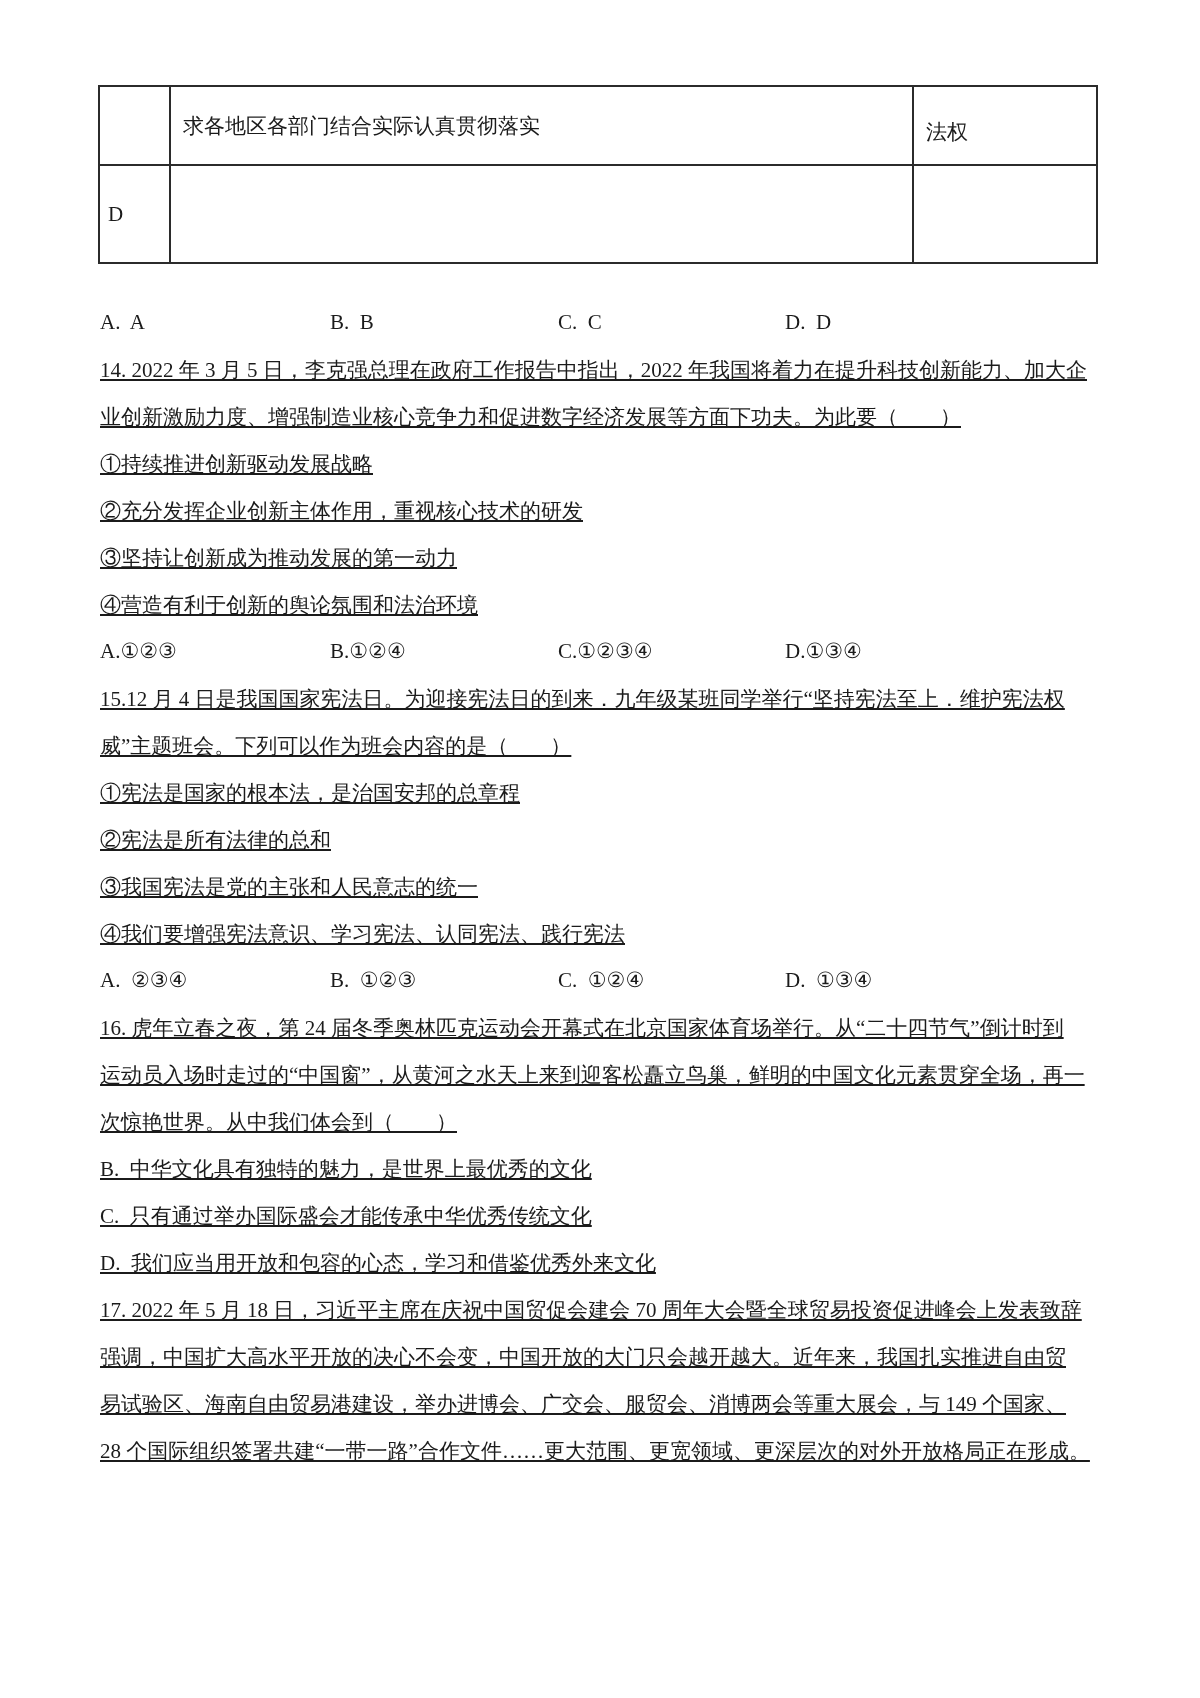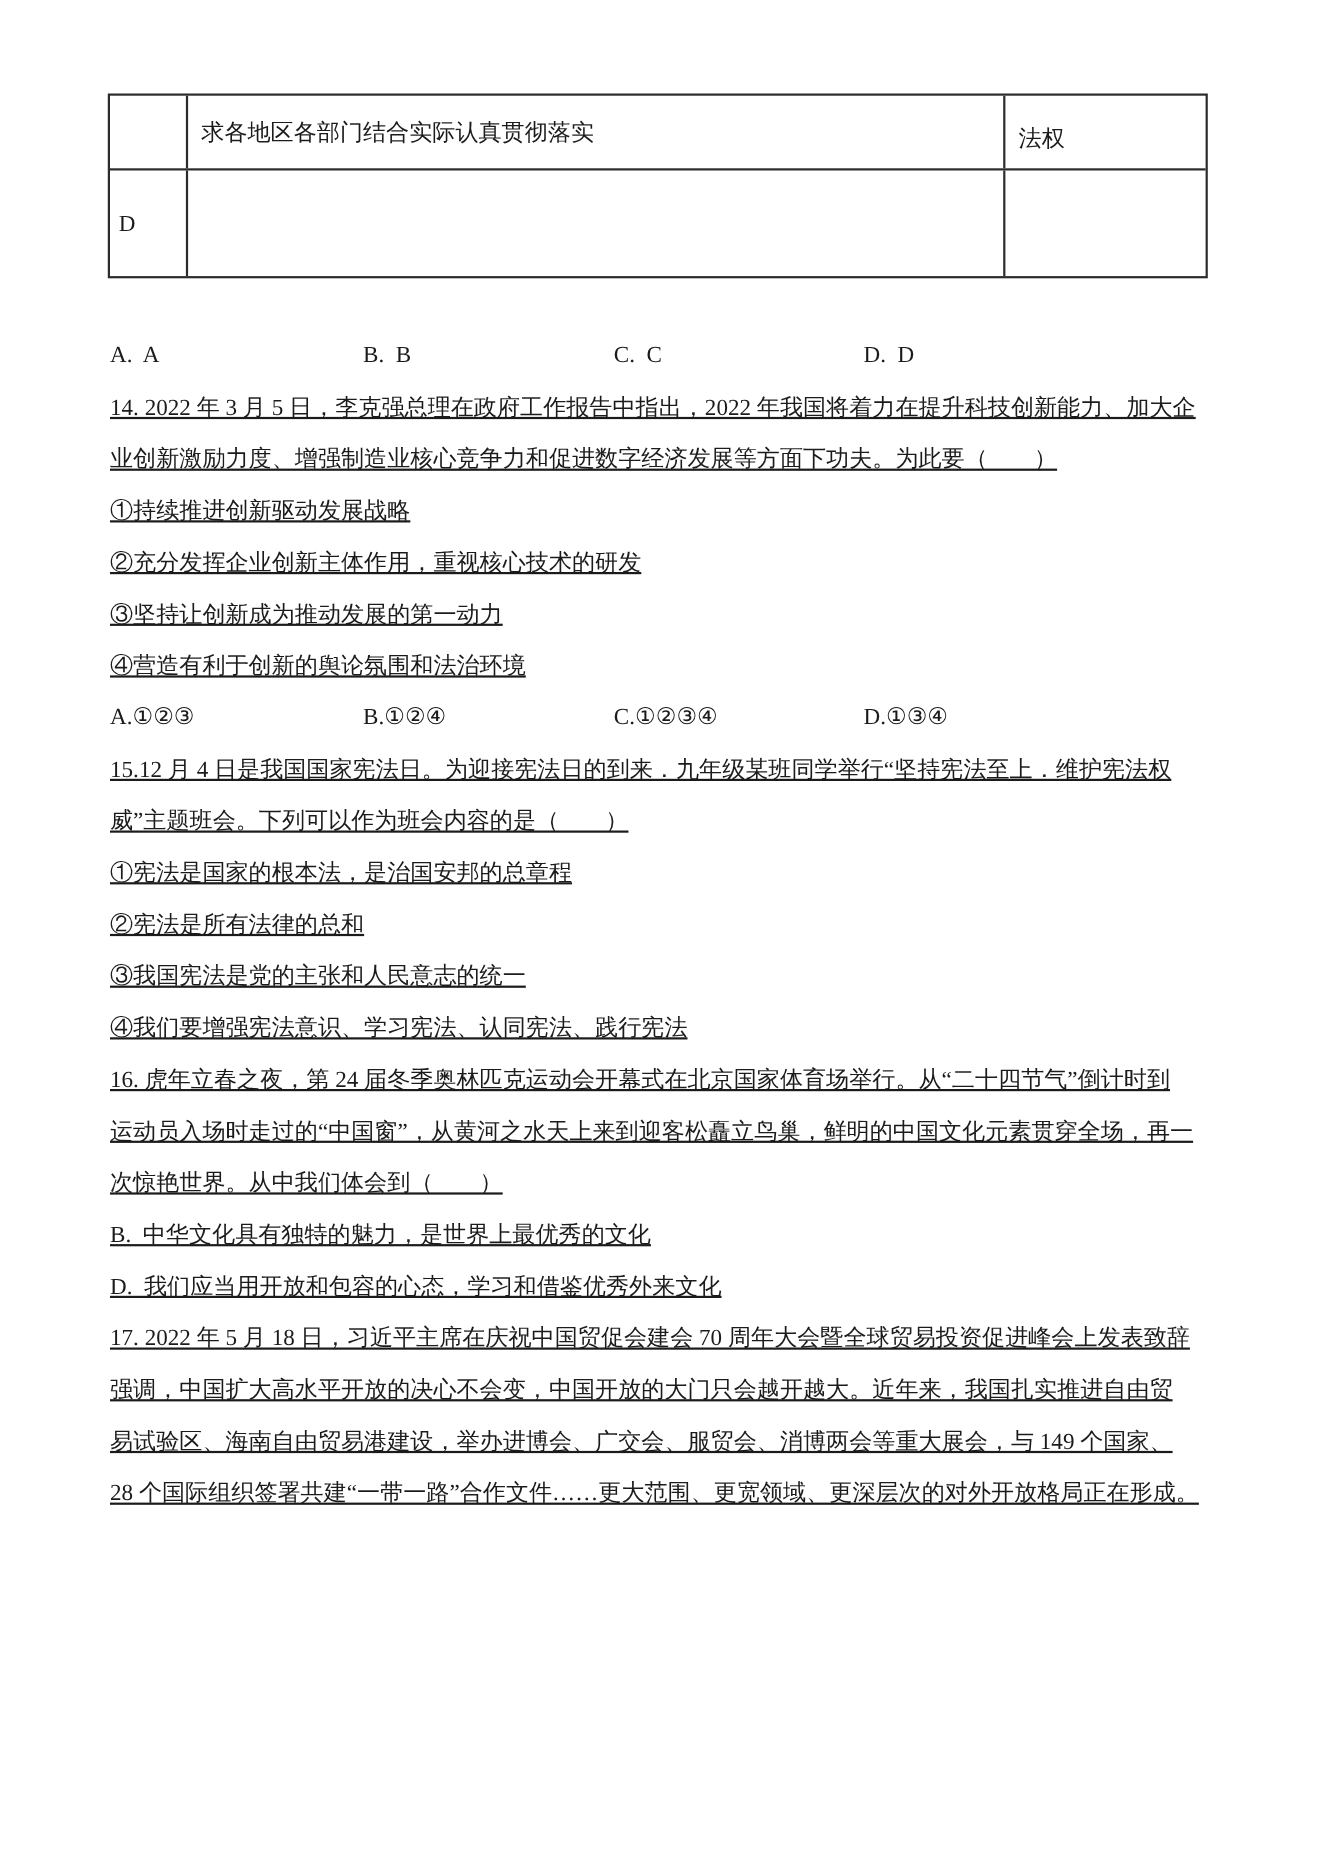--- a/index.html
+++ b/index.html
@@ -20,21 +20,21 @@
     top: 85px;
     left: 98px;
     width: 1000px;
     border: 2px solid #2b2b2b;
     box-sizing: border-box;
   }
   .trow {
     display: grid;
     grid-template-columns: 69px 743px 1fr;
   }
-  .trow.r1 { height: 66px; border-radius: 23px; }
+  .trow.r1 { height: 77px; border-radius: 23px; }
   .trow.r2 { height: 96px; }
   .trow + .trow { border-top: 2px solid #2b2b2b; }
   .tcell {
     box-sizing: border-box;
     overflow: hidden;
     white-space: pre;
   }
   .tcell + .tcell { border-left: 2px solid #2b2b2b; }
   .tcell.label {
     display: flex;
@@ -118,25 +118,32 @@
     <span class="opt">C.①②③④</span>
     <span class="opt">D.①③④</span>
   </div>
 
   <div class="line">15.12 月 4 日是我国国家宪法日。为迎接宪法日的到来．九年级某班同学举行“坚持宪法至上．维护宪法权</div>
   <div class="line">威”主题班会。下列可以作为班会内容的是（　　）</div>
   <div class="line">①宪法是国家的根本法，是治国安邦的总章程</div>
   <div class="line">②宪法是所有法律的总和</div>
   <div class="line">③我国宪法是党的主张和人民意志的统一</div>
   <div class="line">④我们要增强宪法意识、学习宪法、认同宪法、践行宪法</div>
+  <div class="opt-row">
+    <span class="opt">A.  ②③④</span>
+    <span class="opt">B.  ①②③</span>
+    <span class="opt">C.  ①②④</span>
+    <span class="opt">D.  ①③④</span>
+  </div>
 
   <div class="line">16. 虎年立春之夜，第 24 届冬季奥林匹克运动会开幕式在北京国家体育场举行。从“二十四节气”倒计时到</div>
   <div class="line">运动员入场时走过的“中国窗”，从黄河之水天上来到迎客松矗立鸟巢，鲜明的中国文化元素贯穿全场，再一</div>
   <div class="line">次惊艳世界。从中我们体会到（　　）</div>
   <div class="line">B.  中华文化具有独特的魅力，是世界上最优秀的文化</div>
+  <div class="line">C.  只有通过举办国际盛会才能传承中华优秀传统文化</div>
   <div class="line">D.  我们应当用开放和包容的心态，学习和借鉴优秀外来文化</div>
 
   <div class="line">17. 2022 年 5 月 18 日，习近平主席在庆祝中国贸促会建会 70 周年大会暨全球贸易投资促进峰会上发表致辞</div>
   <div class="line">强调，中国扩大高水平开放的决心不会变，中国开放的大门只会越开越大。近年来，我国扎实推进自由贸</div>
   <div class="line">易试验区、海南自由贸易港建设，举办进博会、广交会、服贸会、消博两会等重大展会，与 149 个国家、</div>
   <div class="line">28 个国际组织签署共建“一带一路”合作文件……更大范围、更宽领域、更深层次的对外开放格局正在形成。</div>
 
 </div>
 
 </body></html>

